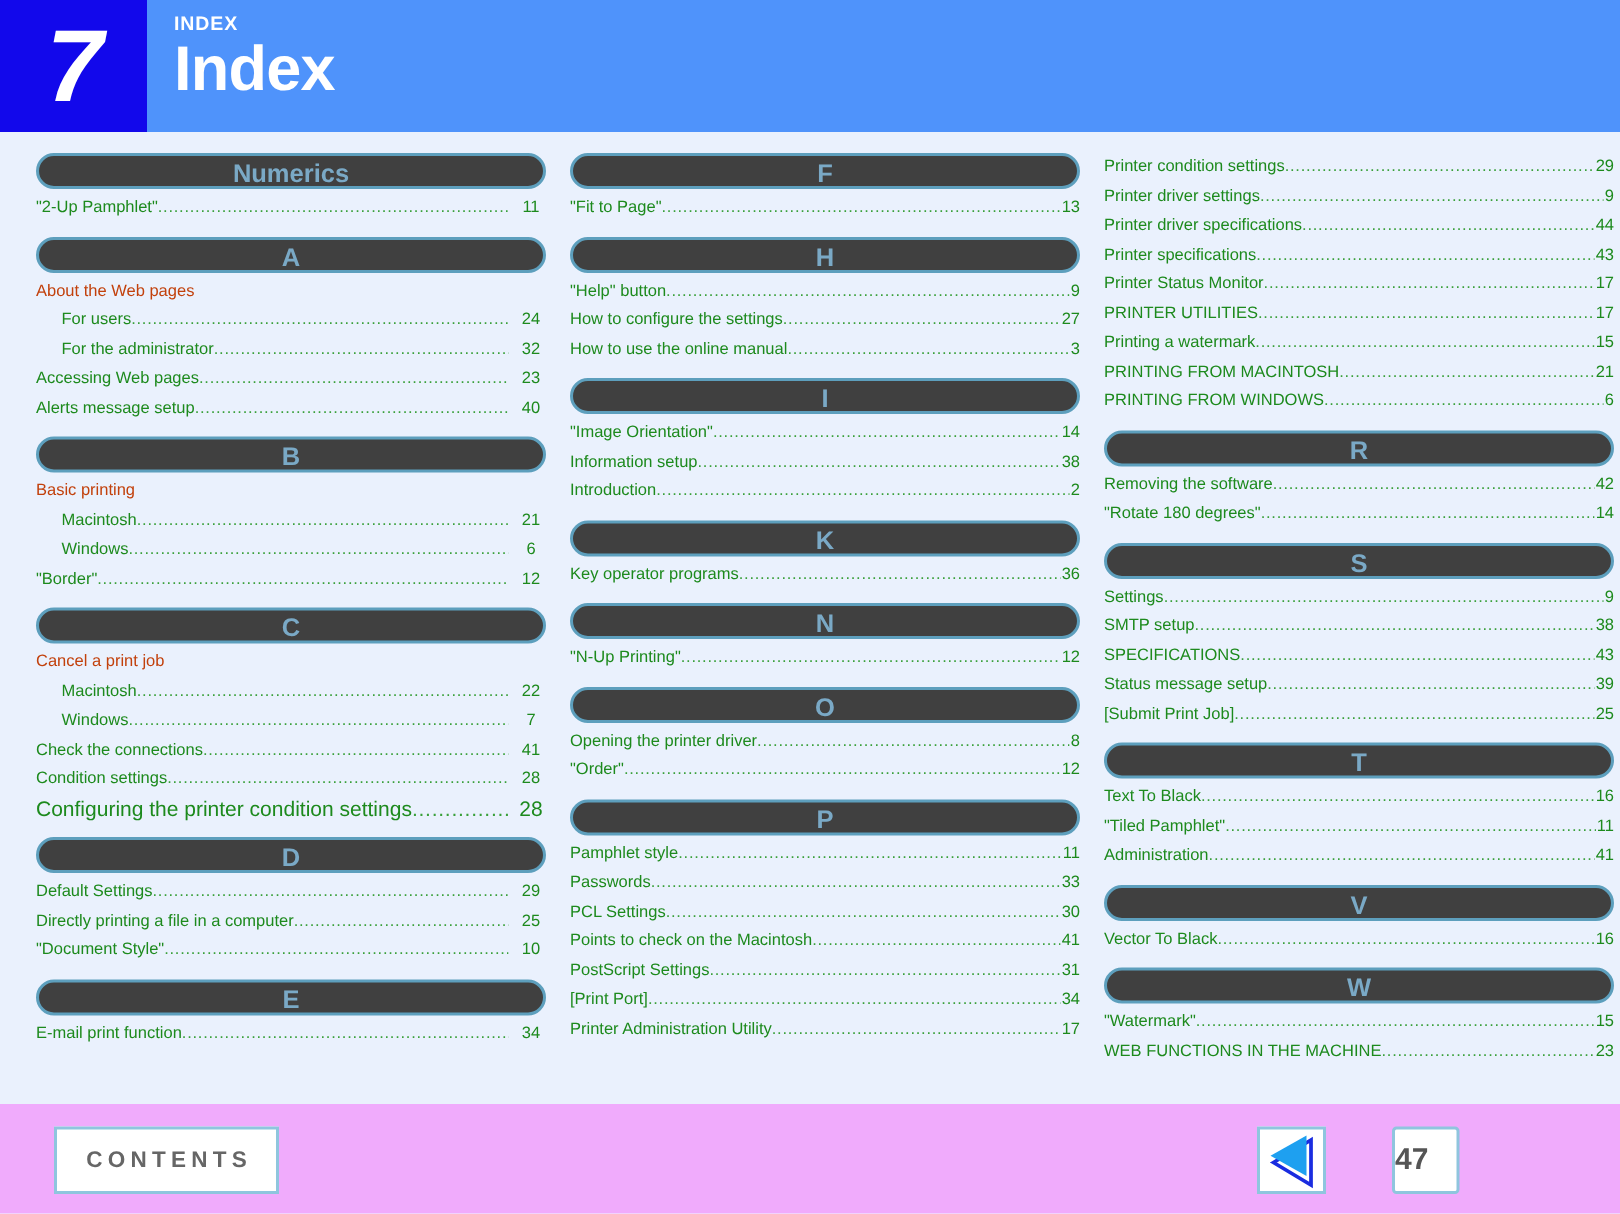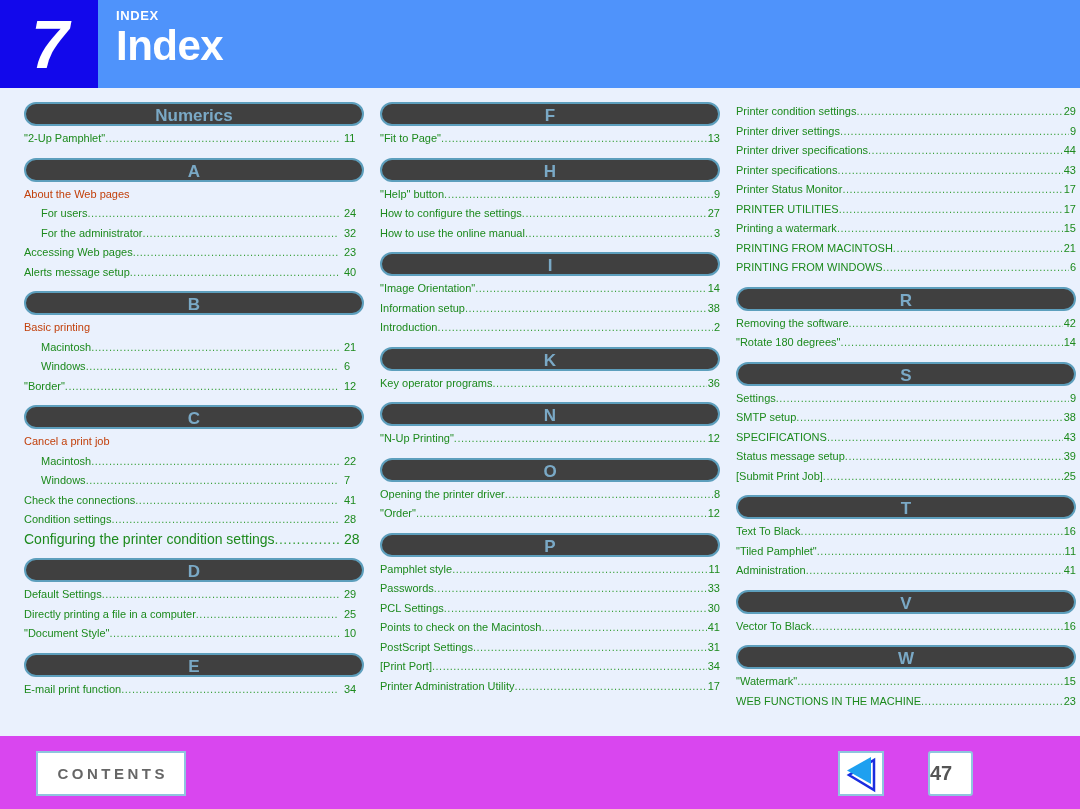--- a/index.html
+++ b/index.html
@@ -118,33 +118,33 @@
   .entry .leader {
     flex: 1 1 auto;
     overflow: hidden;
     white-space: nowrap;
     color: #3aa03a;
     letter-spacing: 0.5px;
     margin: 0 0px;
   }
   .entry .epage {
     flex: 0 0 auto;
-    text-align: left;
+    text-align: center;
     padding-left: 1px;
   }
   
   .col-1 .entry .epage { min-width: 20px; }
   .col-1 .entry .leader { margin-right: 4px; }
 
   
   .footer {
     position: relative;
     width: 1080px;
     height: 73px;
-    background: #d946ef;
+    background: #f0abfc;
   }
   .contents-btn {
     position: absolute;
     left: 36px;
     top: 15px;
     width: 150px;
     height: 45px;
     background: #ffffff;
     border: 2px solid #8fc5de;
     box-sizing: border-box;

